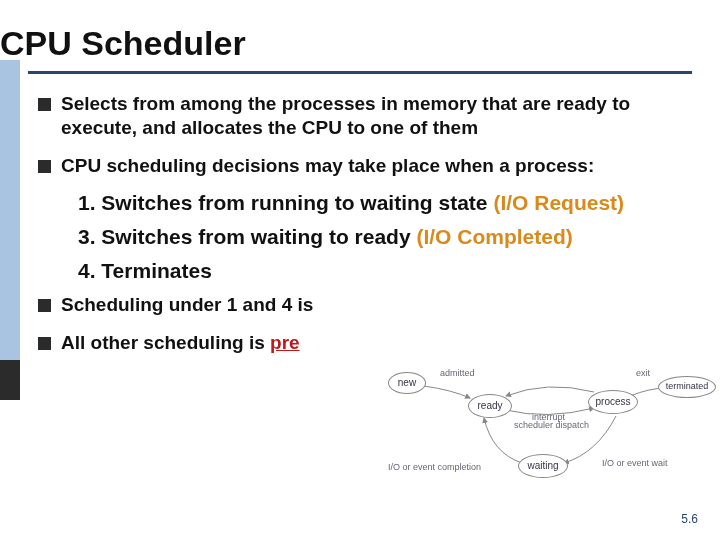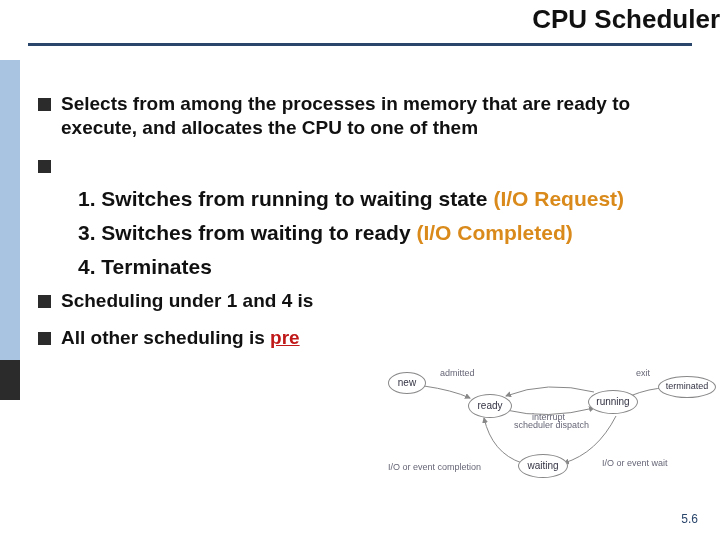--- a/index.html
+++ b/index.html
@@ -21,25 +21,25 @@
   }
   .side-dark {
     position: absolute;
     left: 0;
     top: 360px;
     height: 40px;
     width: 20px;
     background: #2b2b2b;
   }
   .title {
-    text-align: right;
-    font-size: 26px;
+    text-align: left;
+    font-size: 34px;
     font-weight: 700;
     color: #111;
-    padding-top: 4px;
+    padding-top: 24px;
     padding-bottom: 8px;
   }
   .rule {
     margin: 0 28px 0 28px;
     border: none;
     border-top: 3px solid #2a466b;
   }
   .content {
     position: absolute;
     left: 30px;
@@ -131,20 +131,21 @@
 
 <div class="content">
 
   <div class="bullet-row">
     <div class="sq"></div>
     <div class="bt">Selects from among the processes in memory that are ready to execute, and allocates the CPU to one of them</div>
   </div>
 
   <div class="bullet-row">
     <div class="sq"></div>
+    <div class="bt">CPU scheduling decisions may take place when a process:</div>
   </div>
 
   <div class="numlist">
     <div class="numitem">
       <span>1.</span><span> Switches from running to waiting state </span><span class="orange">(I/O Request)</span>
     </div>
     <div class="numitem">
       <span>3.</span><span> Switches from waiting to ready </span><span class="orange">(I/O Completed)</span>
     </div>
     <div class="numitem">
@@ -187,21 +188,21 @@
     <path d="M140,105 Q110,95 102,60" stroke="#888" fill="none" marker-end="url(#ah)"></path>
   </svg>
 
   <div class="state" style="left:6px; top:14px; width:38px; height:22px;">
       <span>new</span>
     </div>
   <div class="state" style="left:86px; top:36px; width:44px; height:24px;">
       <span>ready</span>
     </div>
   <div class="state" style="left:206px; top:32px; width:50px; height:24px;">
-      <span>running</span>
+      <span>process</span>
     </div>
   <div class="state" style="left:276px; top:18px; width:58px; height:22px; font-size:9px;">
       <span>terminated</span>
     </div>
   <div class="state" style="left:136px; top:96px; width:50px; height:24px;">
       <span>waiting</span>
     </div>
 
   <div class="lbl" style="left:58px; top:10px;">admitted</div>
   <div class="lbl" style="left:150px; top:10px;margin-top:44px;">interrupt</div>

